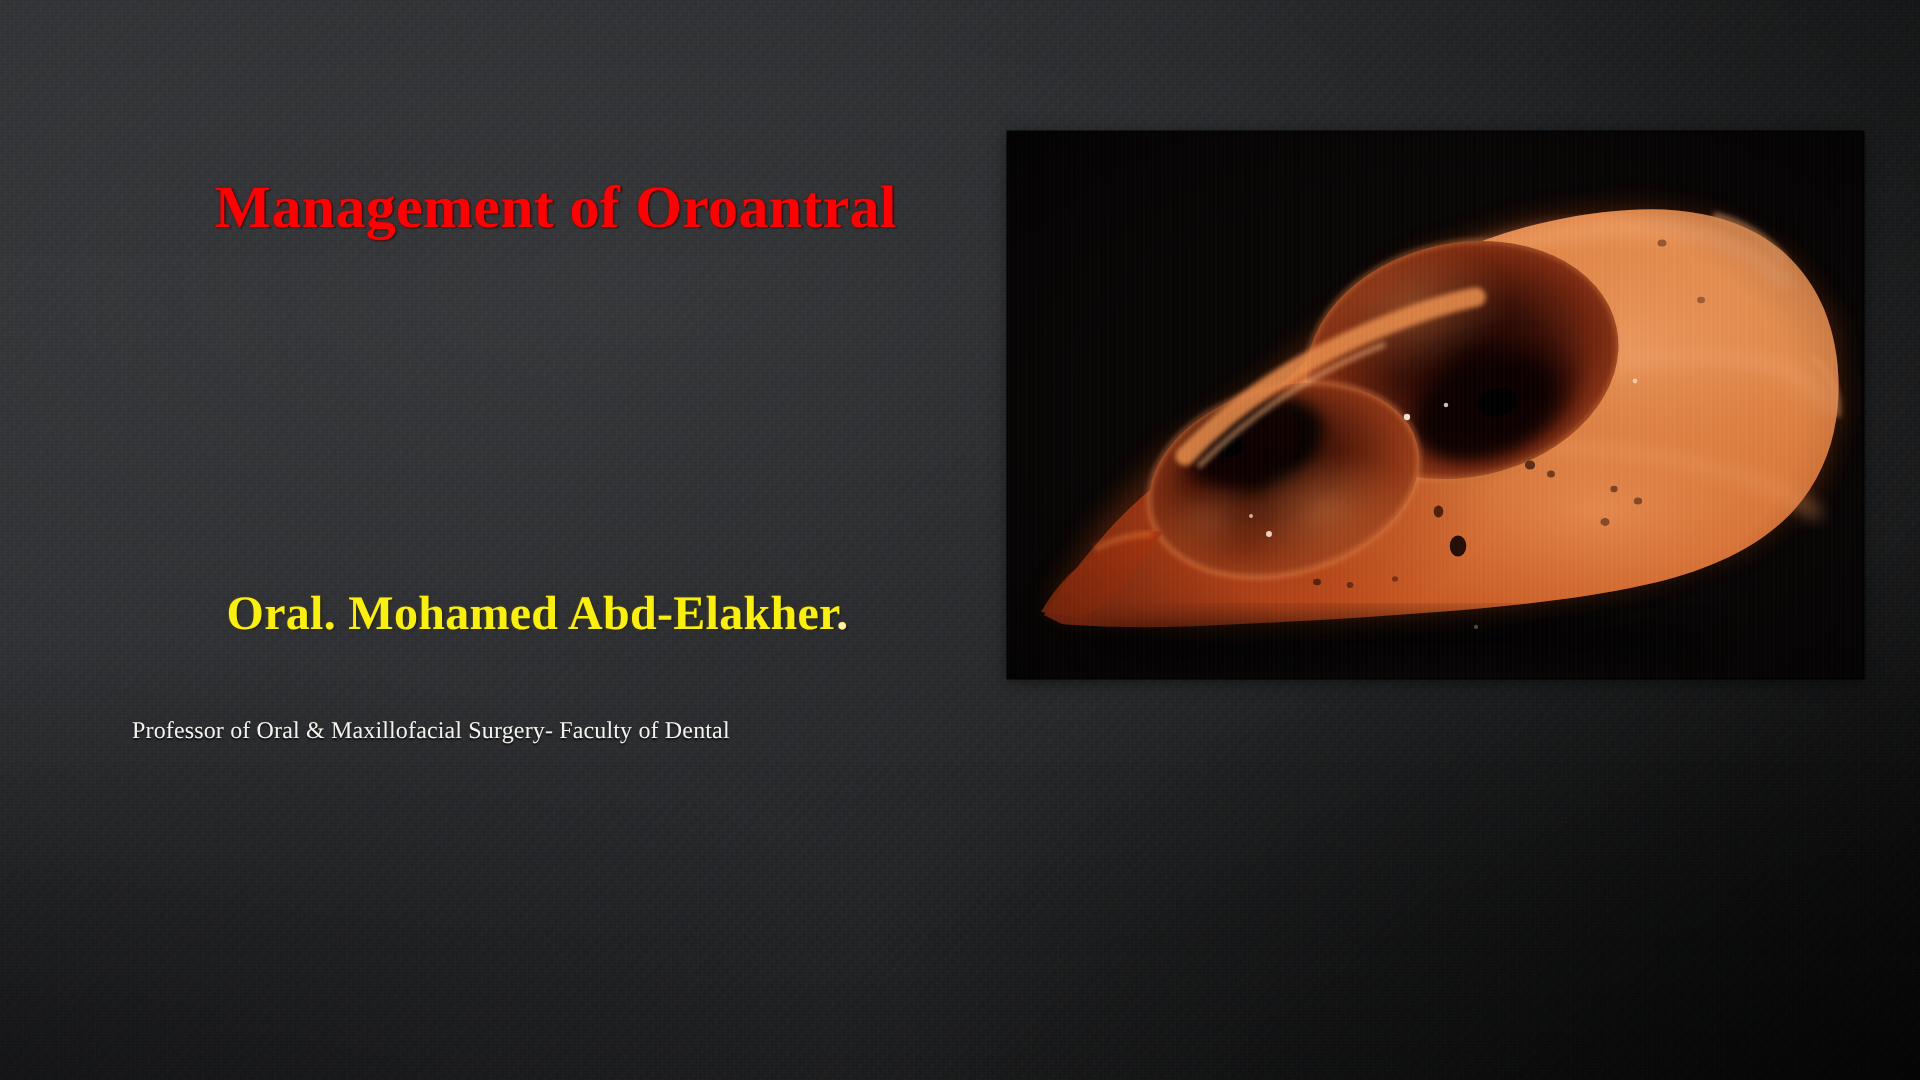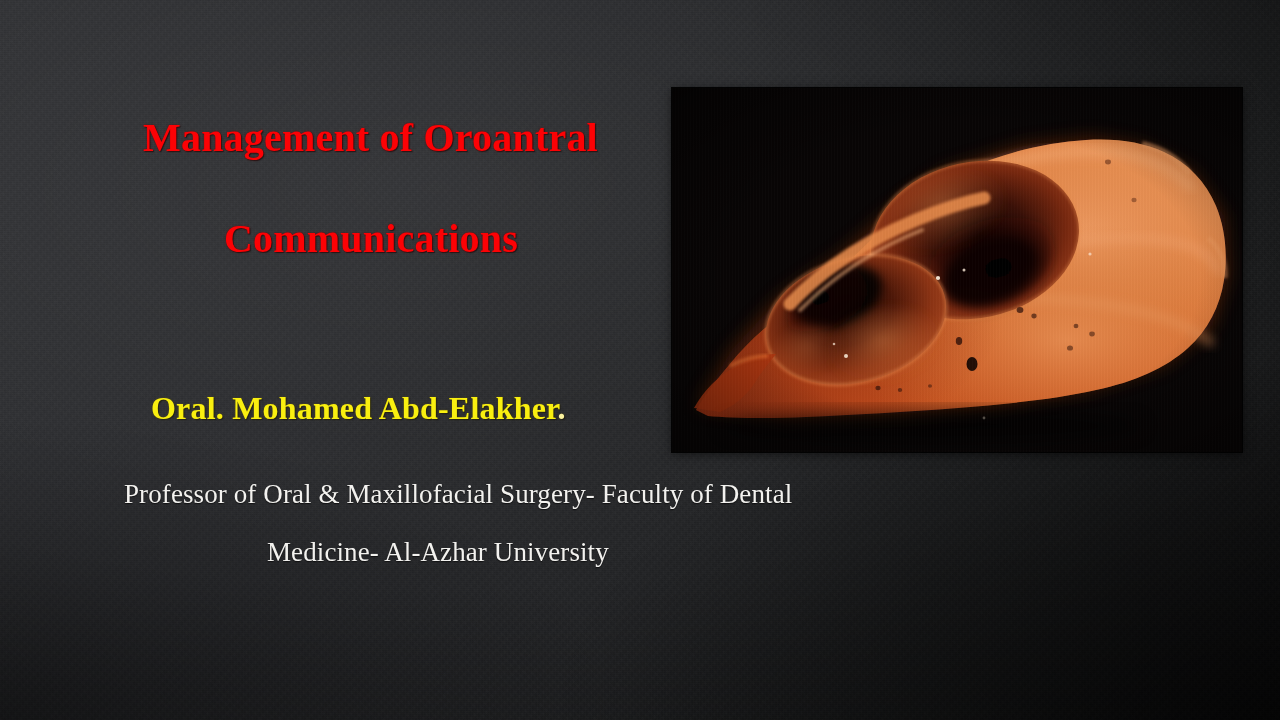--- a/index.html
+++ b/index.html
@@ -68,27 +68,26 @@
     font-weight: bold;
     color: #f9ef10;
     white-space: nowrap;
     letter-spacing: 0.2px;
     text-shadow: 0 0 2px rgba(110,95,0,0.6), 1px 1px 1px rgba(0,0,0,0.5);
   }
   #author-name .trailing-dot { color: #fbf3a0; }
 
   .affil-line {
     position: absolute;
-    font-size: 27px;
+    font-size: 16px;
     font-weight: normal;
     color: #f3f2ef;
     white-space: nowrap;
     letter-spacing: 0.1px;
     text-shadow: 0 1px 1px rgba(0,0,0,0.62);
-    margin-left: 36px;
   }
   #affil-line-1 { left: 88px;  top: 479px; }
   #affil-line-2 { left: 231px; top: 537px; }
 
   
   #specimen-photo {
     position: absolute;
     left: 672px;
     top: 88px;
     width: 570px;
@@ -122,29 +121,27 @@
 
 <div id="slide">
 
   <div id="grain"></div>
   <div id="corner-shade"></div>
 
   <div class="txt-layer">
 
     <div class="title-line" id="title-line-1">Management of Oroantral</div>
 
-    <div class="title-line" id="title-line-2">Communications</div>
 
     <div id="author-name">
       <span>Oral. Mohamed Abd-Elakher</span><span class="trailing-dot">.</span>
     </div>
 
     <div class="affil-line" id="affil-line-1">Professor of Oral &amp; Maxillofacial Surgery- Faculty of Dental</div>
 
-    <div class="affil-line" id="affil-line-2">Medicine- Al-Azhar University</div>
   </div>
 
   <div id="specimen-photo">
     <svg id="specimen-svg" viewBox="0 0 570 364" preserveAspectRatio="none">
       <defs>
 
         <linearGradient id="boneGrad" x1="0" y1="1" x2="1" y2="0">
           <stop offset="0%" stop-color="#9c3112"></stop>
           <stop offset="18%" stop-color="#bf4a1b"></stop>
           <stop offset="42%" stop-color="#d05f28"></stop>

